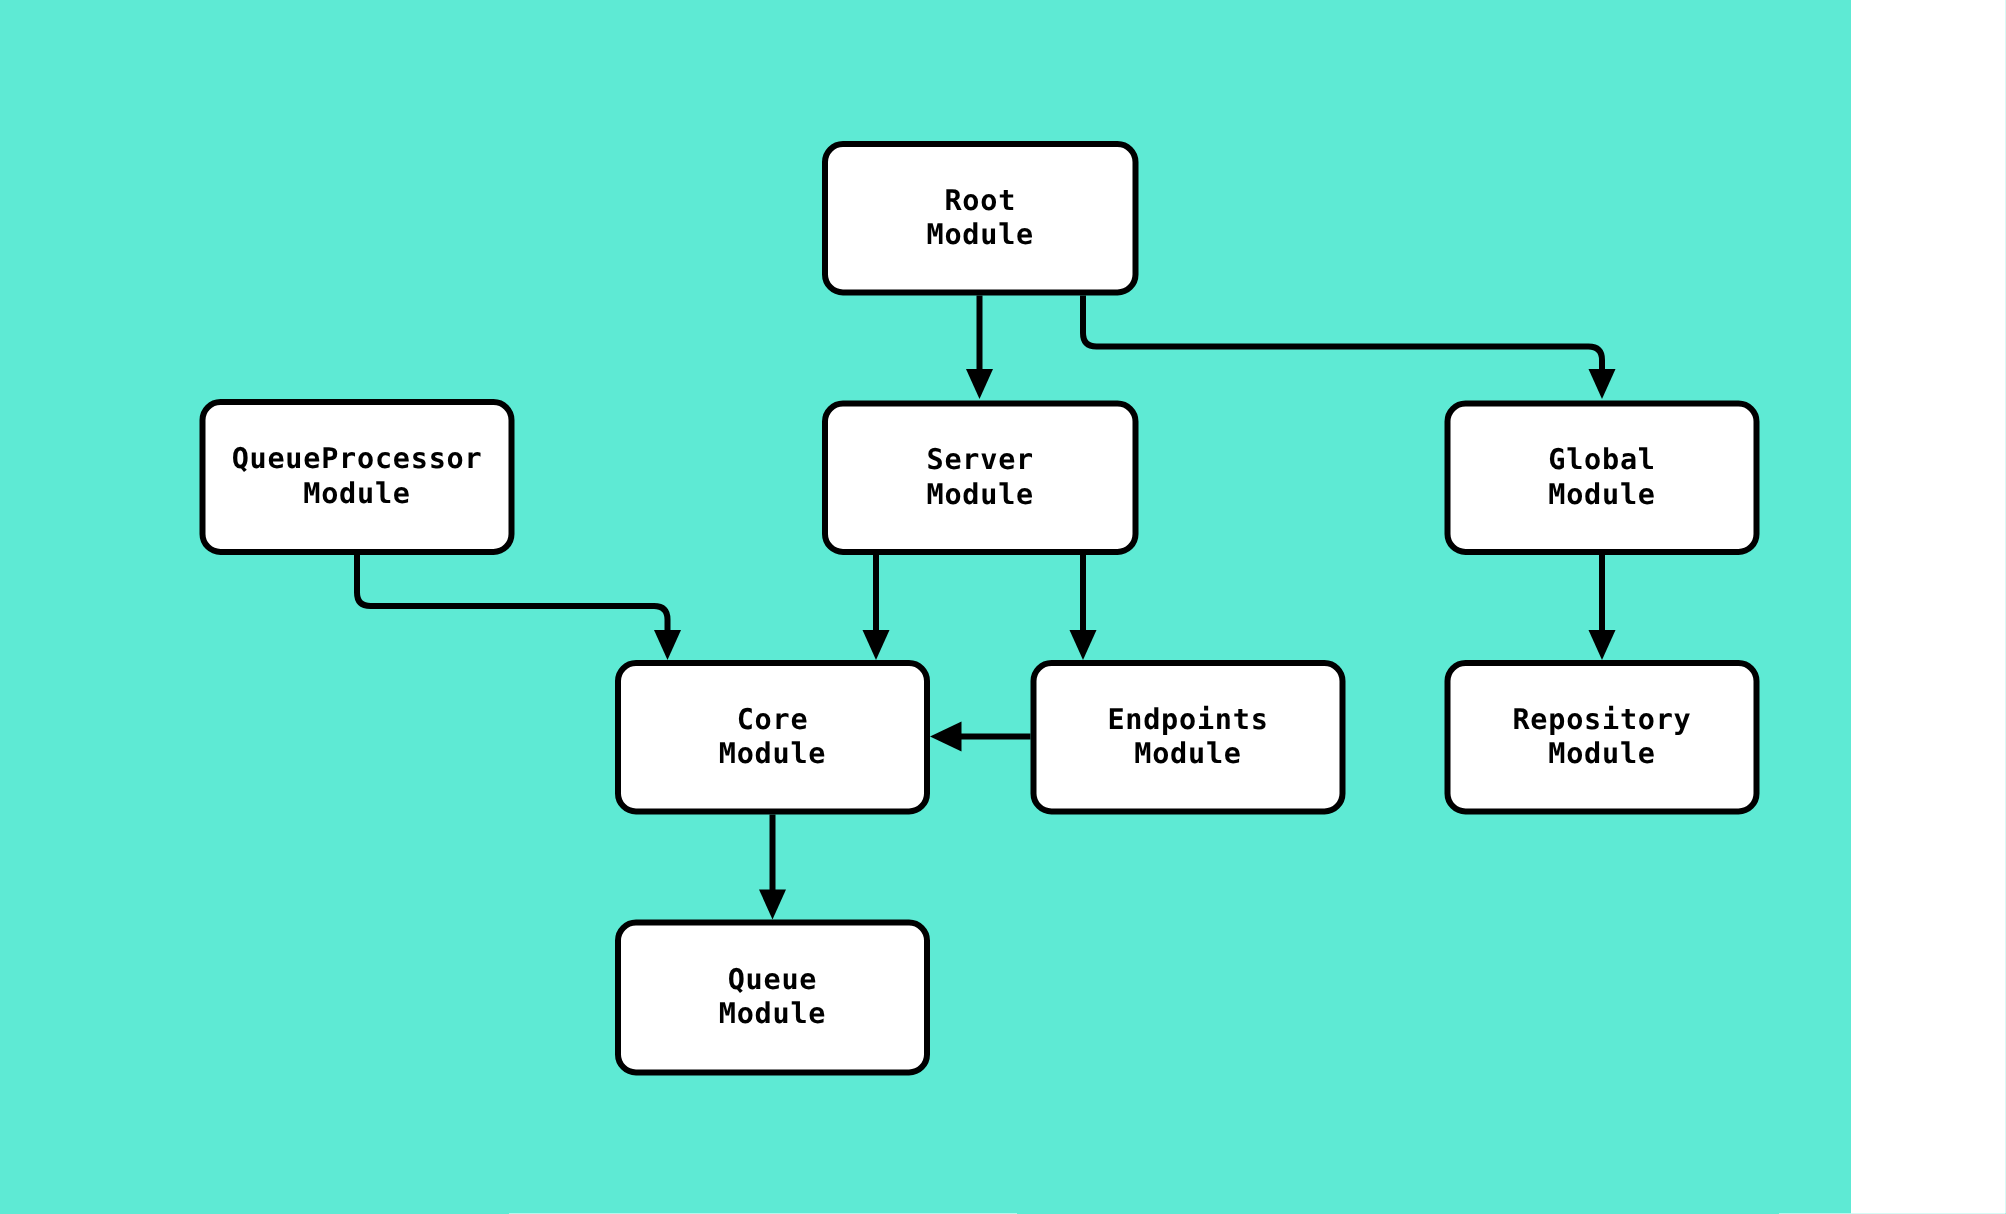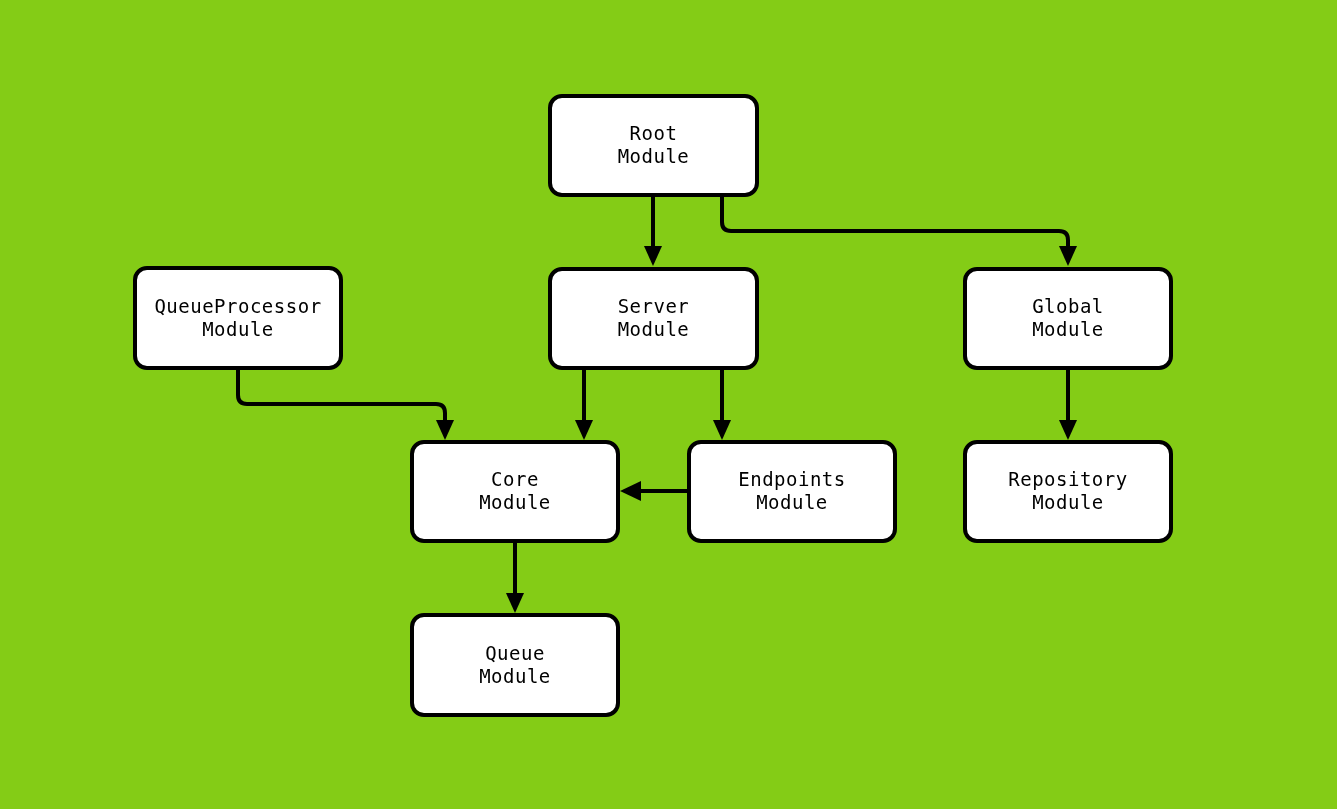--- a/index.html
+++ b/index.html
@@ -8,23 +8,24 @@
     background: #ffffff;
   }
   body {
     width: 1337px;
     height: 809px;
     overflow: hidden;
     font-family: "DejaVu Sans Mono", "Liberation Mono", monospace;
   }
   #diagram-root {
     position: relative;
-    width: 1337px;
+    width: 1234px;
     height: 809px;
-    background: #84cc16;
+    background: #5eead4;
+    font-weight: bold;
   }
   svg.diagram-canvas {
     position: absolute;
     top: 0;
     left: 0;
     width: 1337px;
     height: 809px;
     display: block;
   }
   .node-box {

